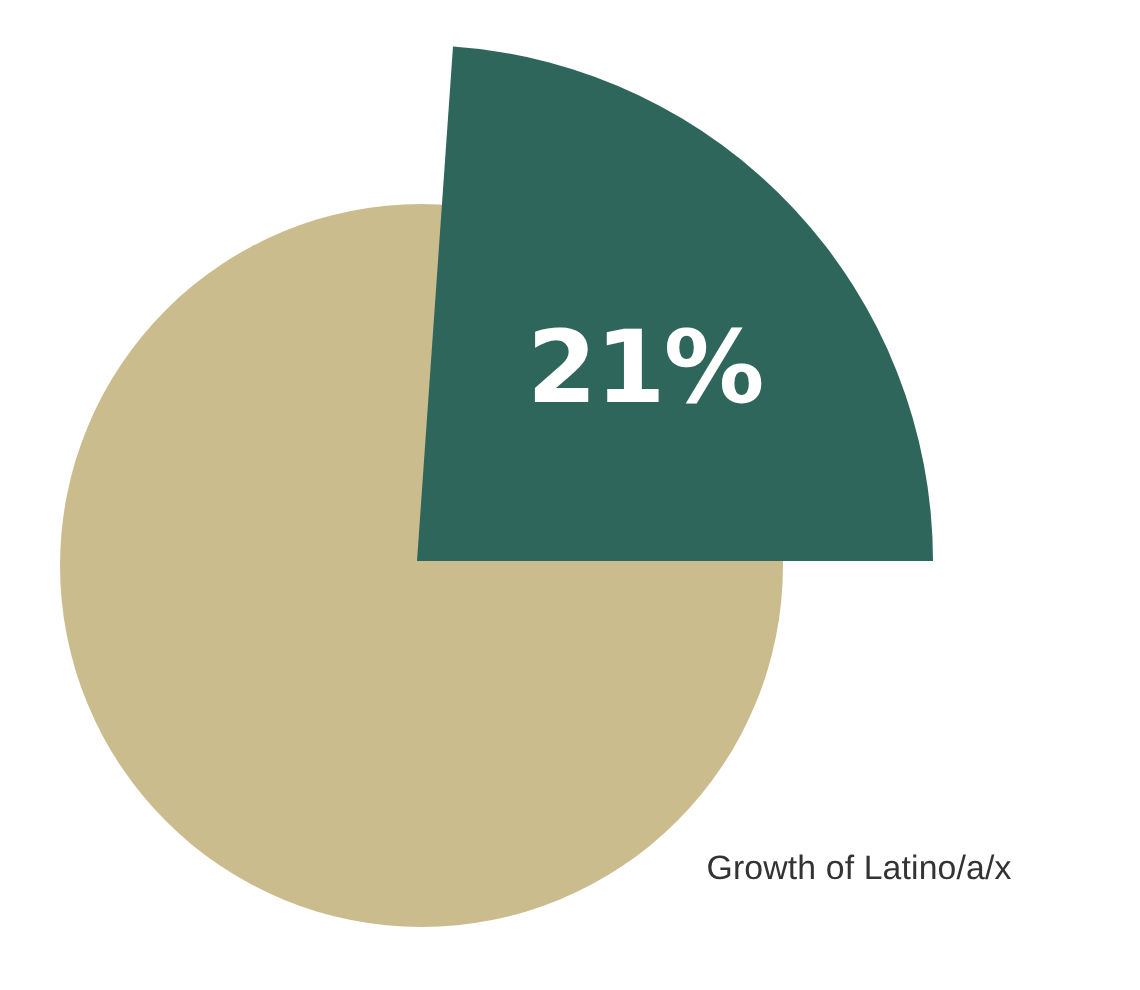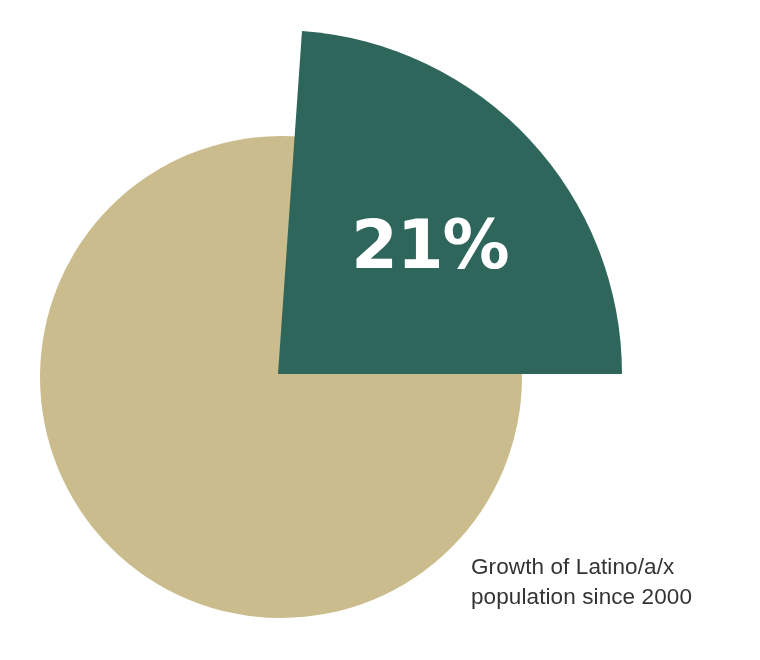--- a/index.html
+++ b/index.html
@@ -28,21 +28,21 @@
   .wedge-value-label {
     font-family: "DejaVu Sans", sans-serif;
     font-weight: bold;
     font-size: 67px;
     fill: #ffffff;
     letter-spacing: -1px;
   }
   #caption {
     position: absolute;
     left: 471px;
-    top: 552px;
+    top: 564px;
     width: 280px;
     color: #333333;
     font-family: "Liberation Sans", sans-serif;
     font-size: 22.5px;
     font-weight: normal;
     line-height: 1.33;
     letter-spacing: 0.1px;
   }
   .caption-line {
     display: block;
@@ -58,16 +58,15 @@
 
     <circle id="slice-remainder" cx="281" cy="377" r="241" fill="#cbbc8e"></circle>
 
     <path id="slice-highlight" d="M 278 374 L 302 31 A 344 344 0 0 1 622 374 Z" fill="#2f665b"></path>
 
     <text class="wedge-value-label" x="430" y="268" text-anchor="middle" fill="#ffffff">21%</text>
   </svg>
 
   <div id="caption" style="color: rgb(51, 51, 51);">
     <span class="caption-line">Growth of Latino/a/x</span>
-    <span class="caption-line">population since 2000</span>
   </div>
 
 </div>
 
 </body></html>

